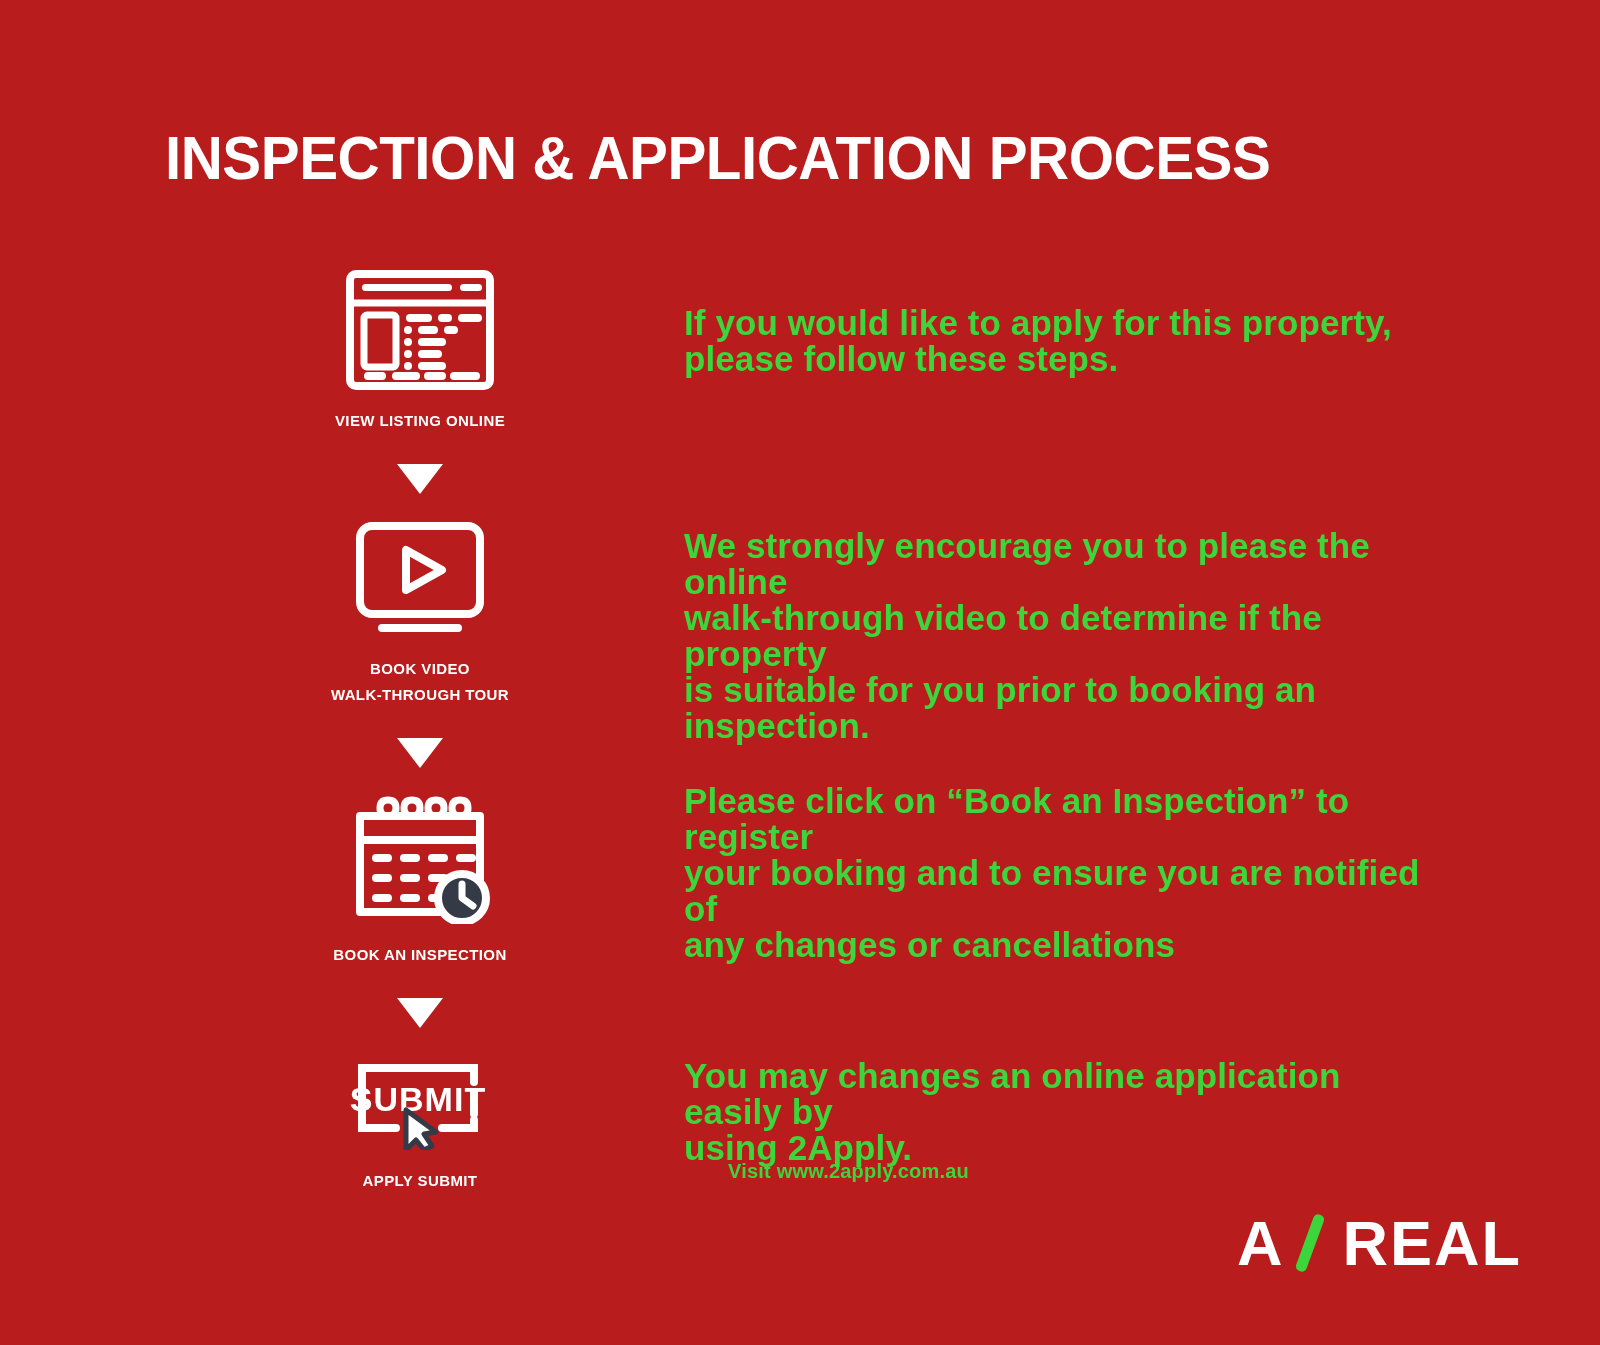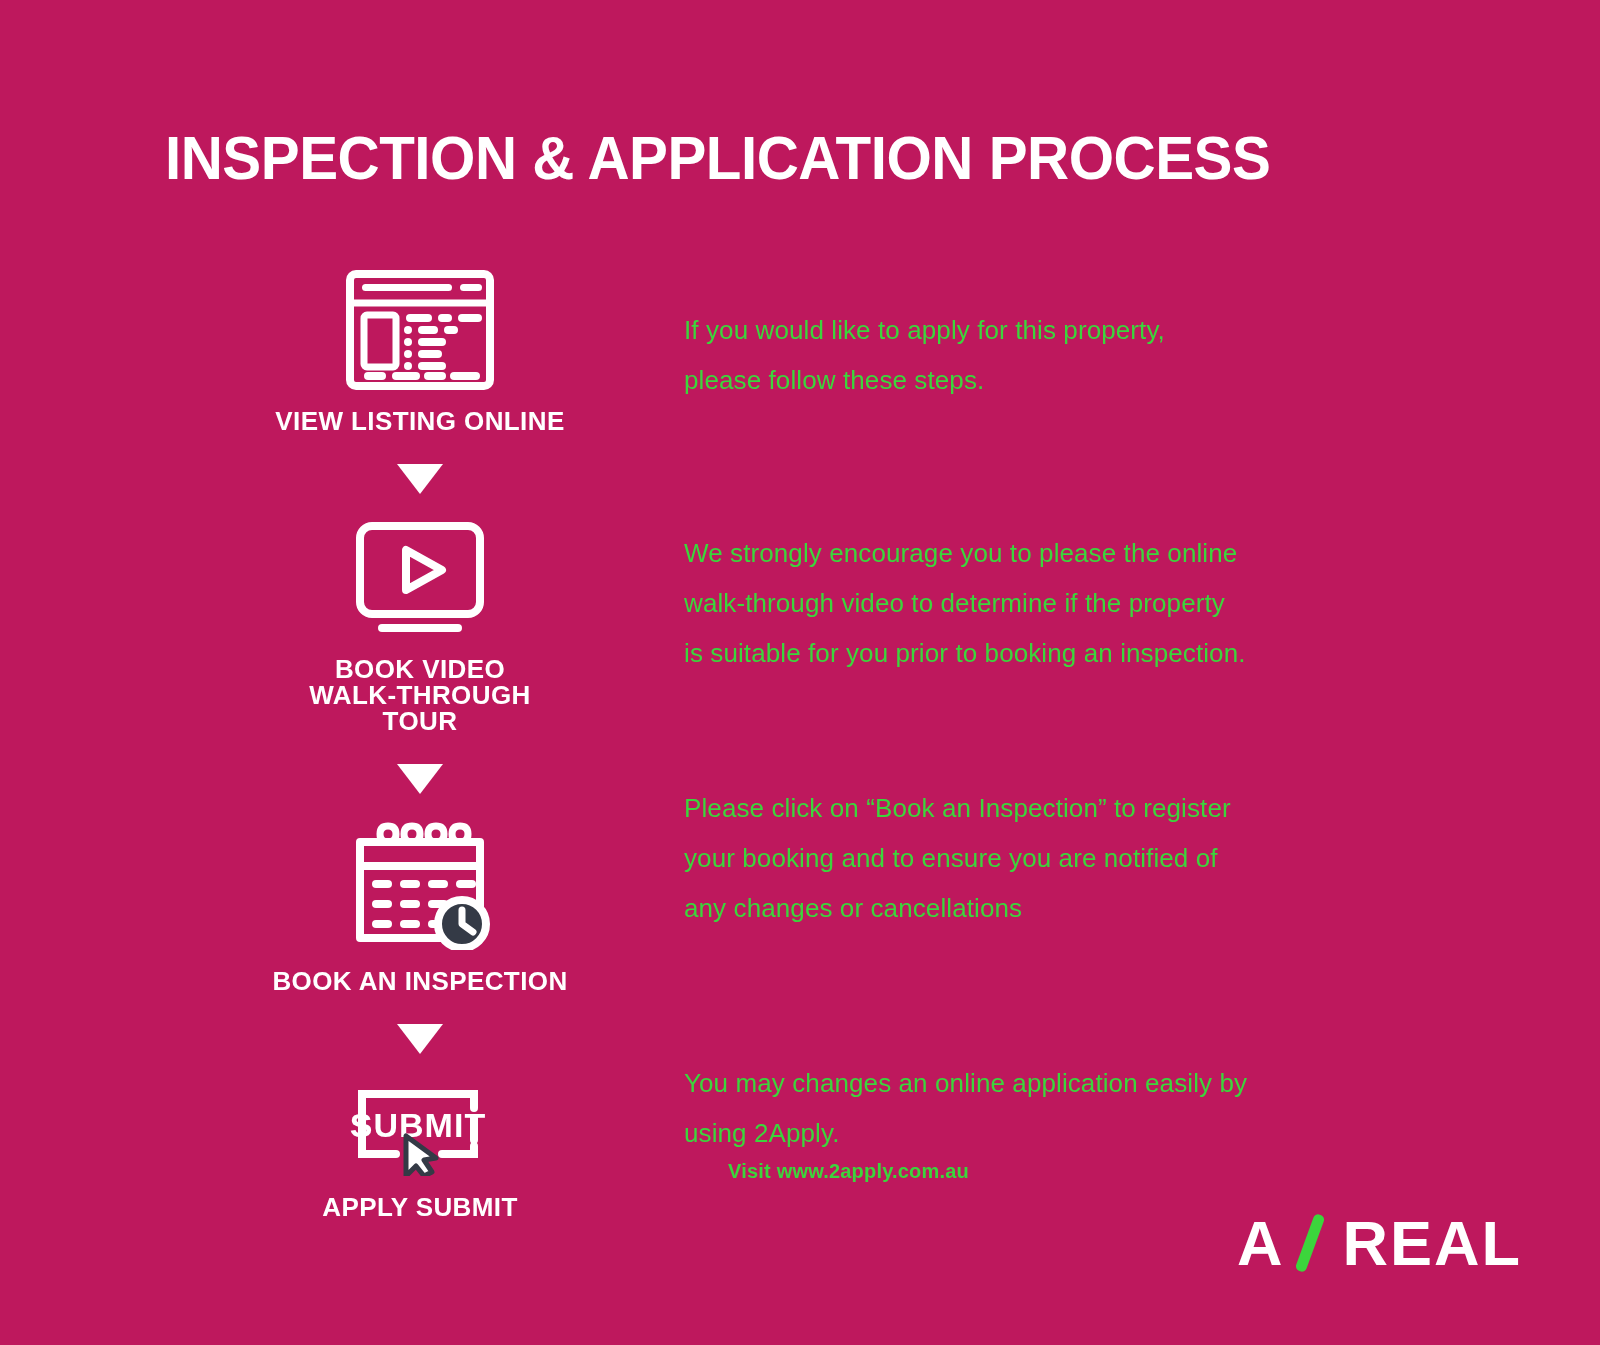--- a/index.html
+++ b/index.html
@@ -8,21 +8,21 @@
   body {
     background:#343a46;
     font-family:"Liberation Sans", sans-serif;
     overflow:hidden;
     position:relative;
   }
   .poster {
     position:relative;
     width:1600px;
     height:1345px;
-    background:#be185d;
+    background:#b91c1c;
   }
 
   
   .title {
     position:absolute;
     left:165px;
     top:123px;
     font-size:62px;
     line-height:70px;
     font-weight:bold;
@@ -46,21 +46,21 @@
     align-items:center;
   }
   .icon-wrap {
     display:flex;
     align-items:center;
     justify-content:center;
   }
   .step-label {
     margin-top:18px;
     color:#ffffff;
-    font-size:26px;
+    font-size:15px;
     font-weight:bold;
     letter-spacing:0.4px;
     text-align:center;
     line-height:26px;
     white-space:pre-line;
   }
   .arrow {
     width:0;
     height:0;
     border-left:23px solid transparent;
@@ -68,23 +68,23 @@
     border-top:30px solid #ffffff;
   }
   .gap-a { height:30px; }
   .gap-b { height:26px; }
 
   
   .texts { position:absolute; left:684px; top:0; width:760px; }
   .para {
     position:absolute;
     color:#3cd53c;
-    font-size:26px;
-    line-height:50px;
-    font-weight:400;
+    font-size:35px;
+    line-height:36px;
+    font-weight:700;
     letter-spacing:0.1px;
     white-space:pre-line;
   }
   .p1 { top:305px; }
   .p2 { top:528px; }
   .p3 { top:783px; }
   .p4 { top:1058px; }
   .visit {
     position:absolute;
     top:1160px;

